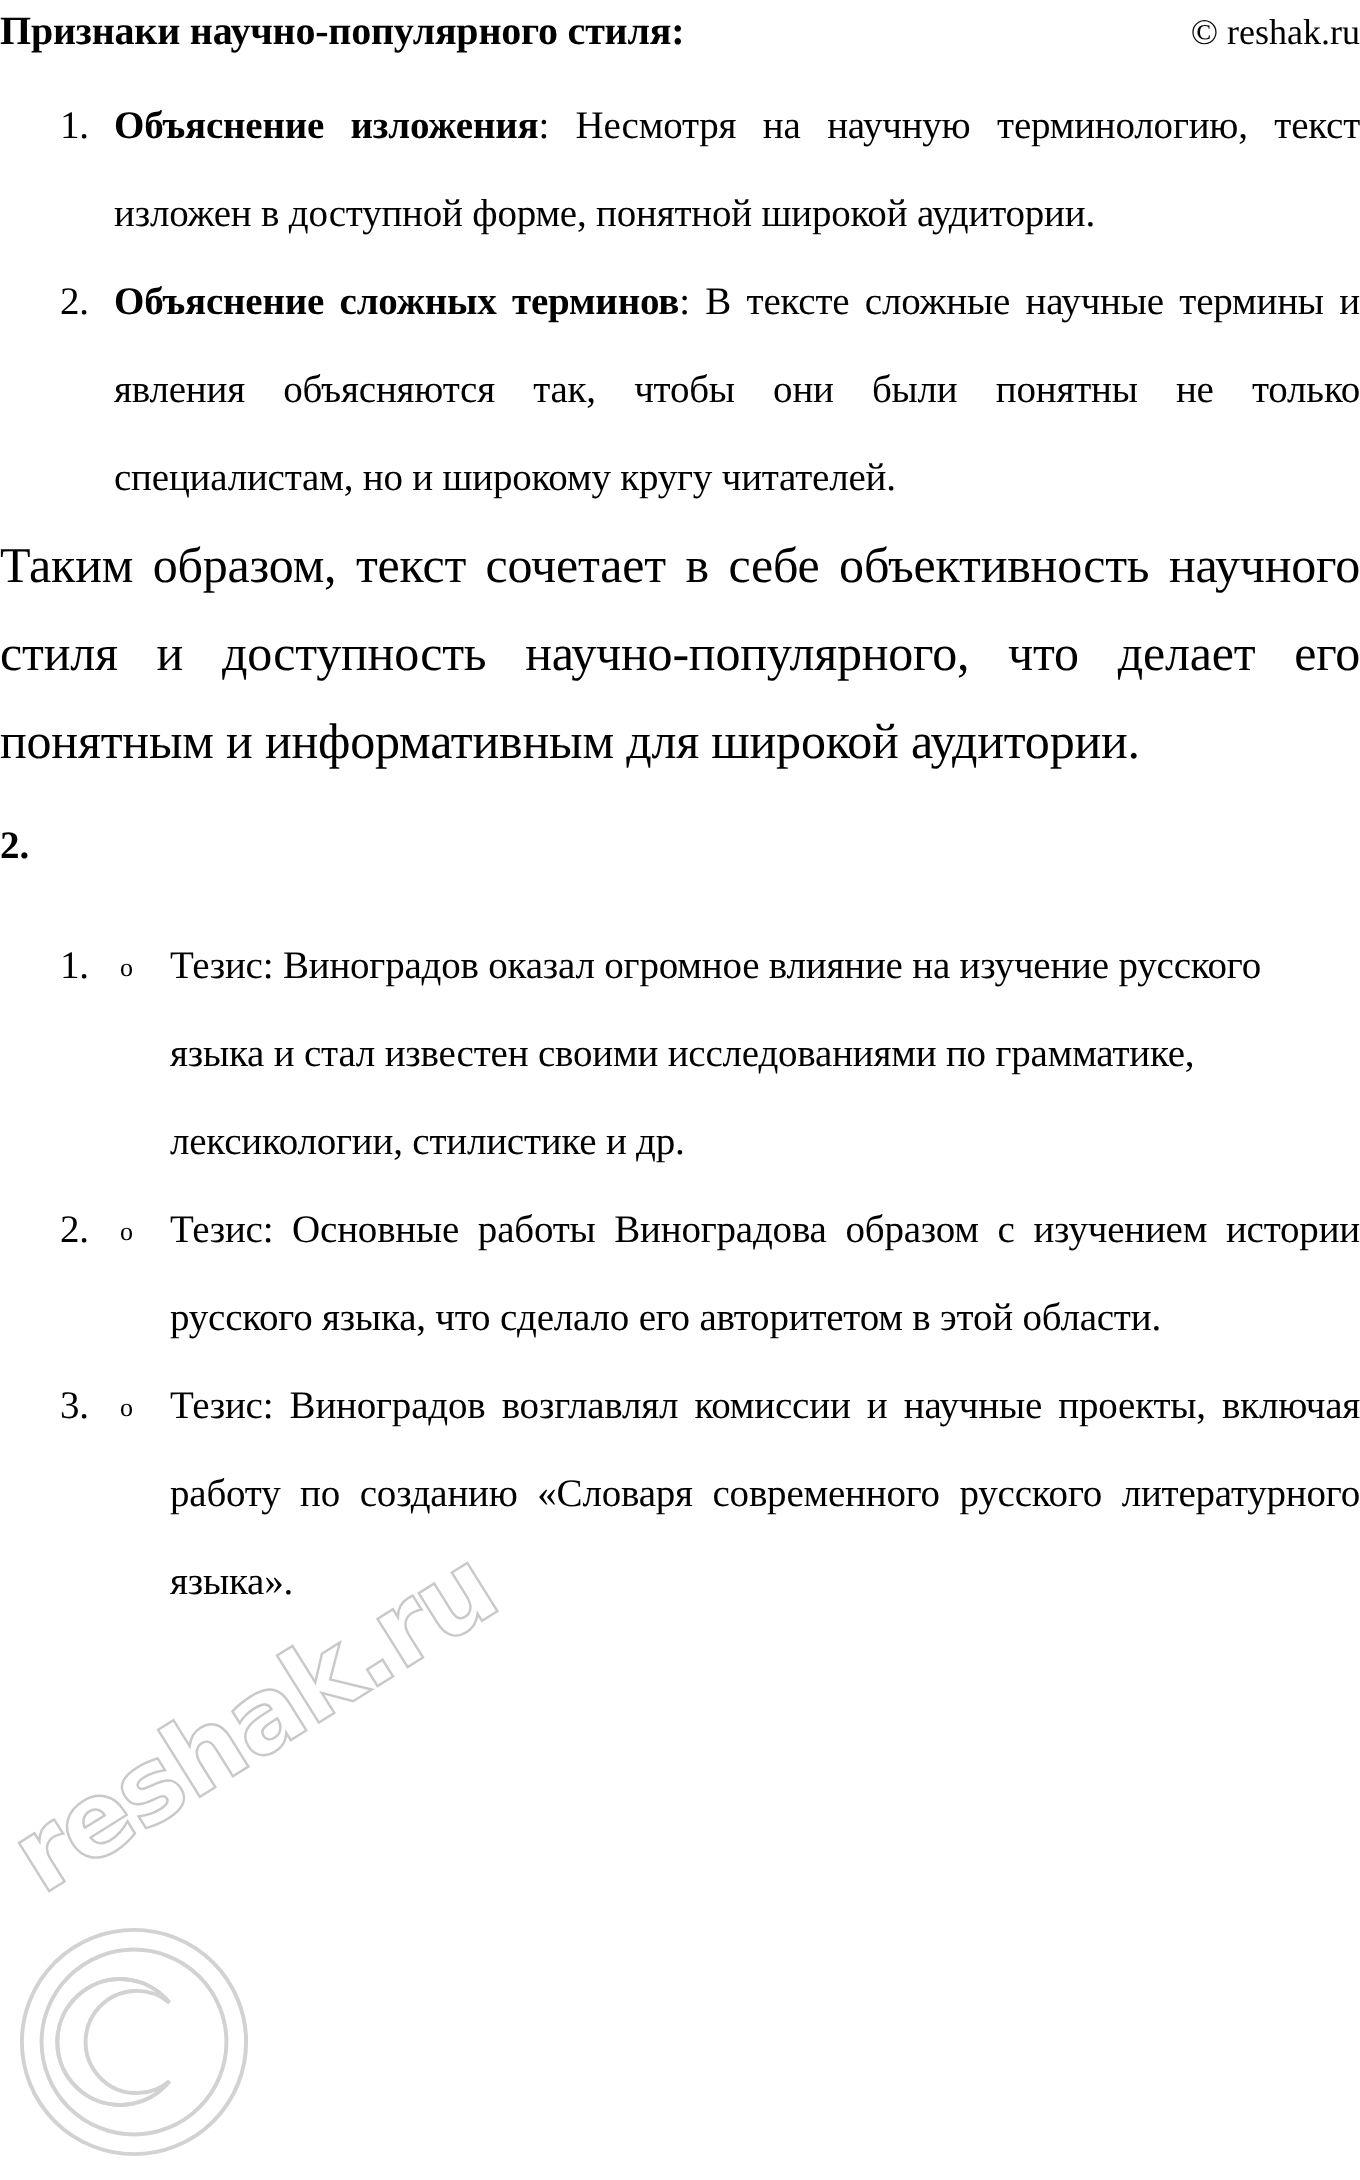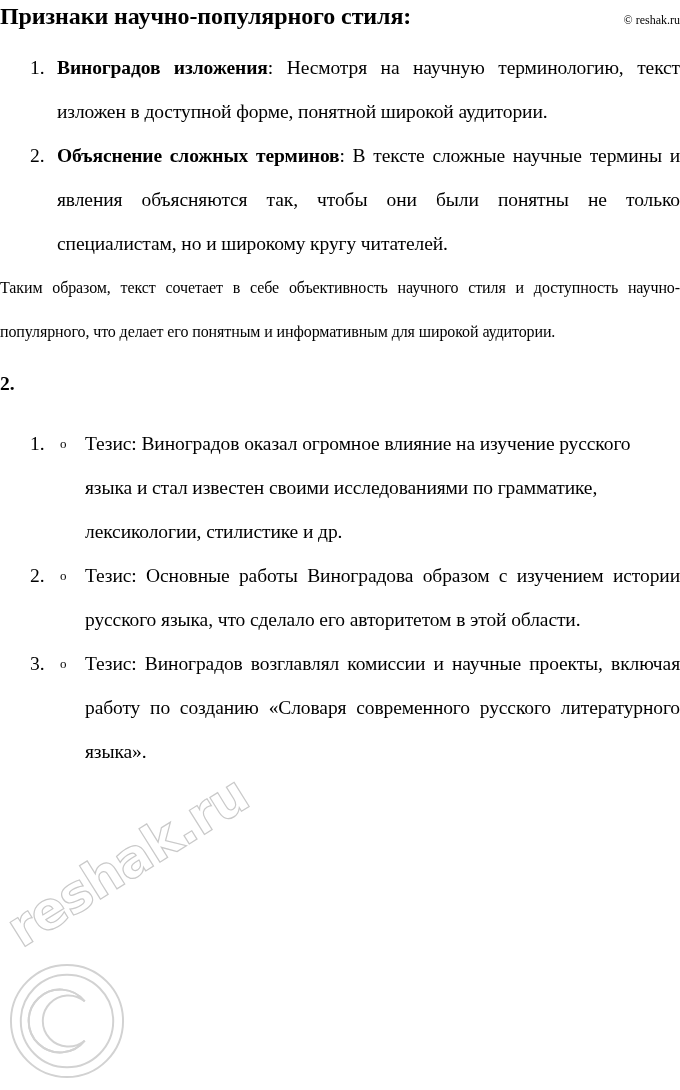--- a/index.html
+++ b/index.html
@@ -59,41 +59,41 @@
   .header-row {
     position: relative;
     display: flex;
     justify-content: space-between;
     align-items: baseline;
     padding: 0;
     margin: 0;
     z-index: 2;
   }
   .head-title {
-    font-size: 24px;
+    font-size: 20px;
     font-weight: 700;
     line-height: 28px;
     letter-spacing: -0.1px;
     margin: 2px 0 0 0;
   }
   .copyright {
-    font-size: 12px;
+    font-size: 18px;
     line-height: 28px;
     white-space: nowrap;
     margin-top: 2px;
   }
 
   
   .content {
     position: relative;
     z-index: 2;
   }
   p.para {
     margin: 0;
-    font-size: 16px;
+    font-size: 25px;
     line-height: 44px;
     text-align: justify;
     text-justify: inter-word;
     letter-spacing: -0.1px;
   }
   p.para.last-natural {
     text-align: left;
   }
   .spacer-12 { height: 12px; }
   .spacer-8  { height: 8px; }
@@ -185,21 +185,21 @@
     <div class="copyright">© reshak.ru</div>
   </div>
 
   <div class="content">
 
     <div class="spacer-12"></div>
 
     <ol class="lvl1">
       <li>
         <span class="marker">1.</span>
-        <span class="li-body"><b class="b">Виноградов изложения</b><span>: Несмотря на научную терминологию, текст изложен в доступной форме, понятной широкой аудитории.</span></span>
+        <span class="li-body"><b class="b">Объяснение изложения</b><span>: Несмотря на научную терминологию, текст изложен в доступной форме, понятной широкой аудитории.</span></span>
       </li>
       <li>
         <span class="marker">2.</span>
         <span class="li-body"><b class="b">Объяснение сложных терминов</b><span>: В тексте сложные научные термины и явления объясняются так, чтобы они были понятны не только специалистам, но и широкому кругу читателей.</span></span>
       </li>
     </ol>
 
     <p class="para">Таким образом, текст сочетает в себе объективность научного стиля и доступность научно-популярного, что делает его понятным и информативным для широкой аудитории.</p>
 
     <div class="spacer-8"></div>

